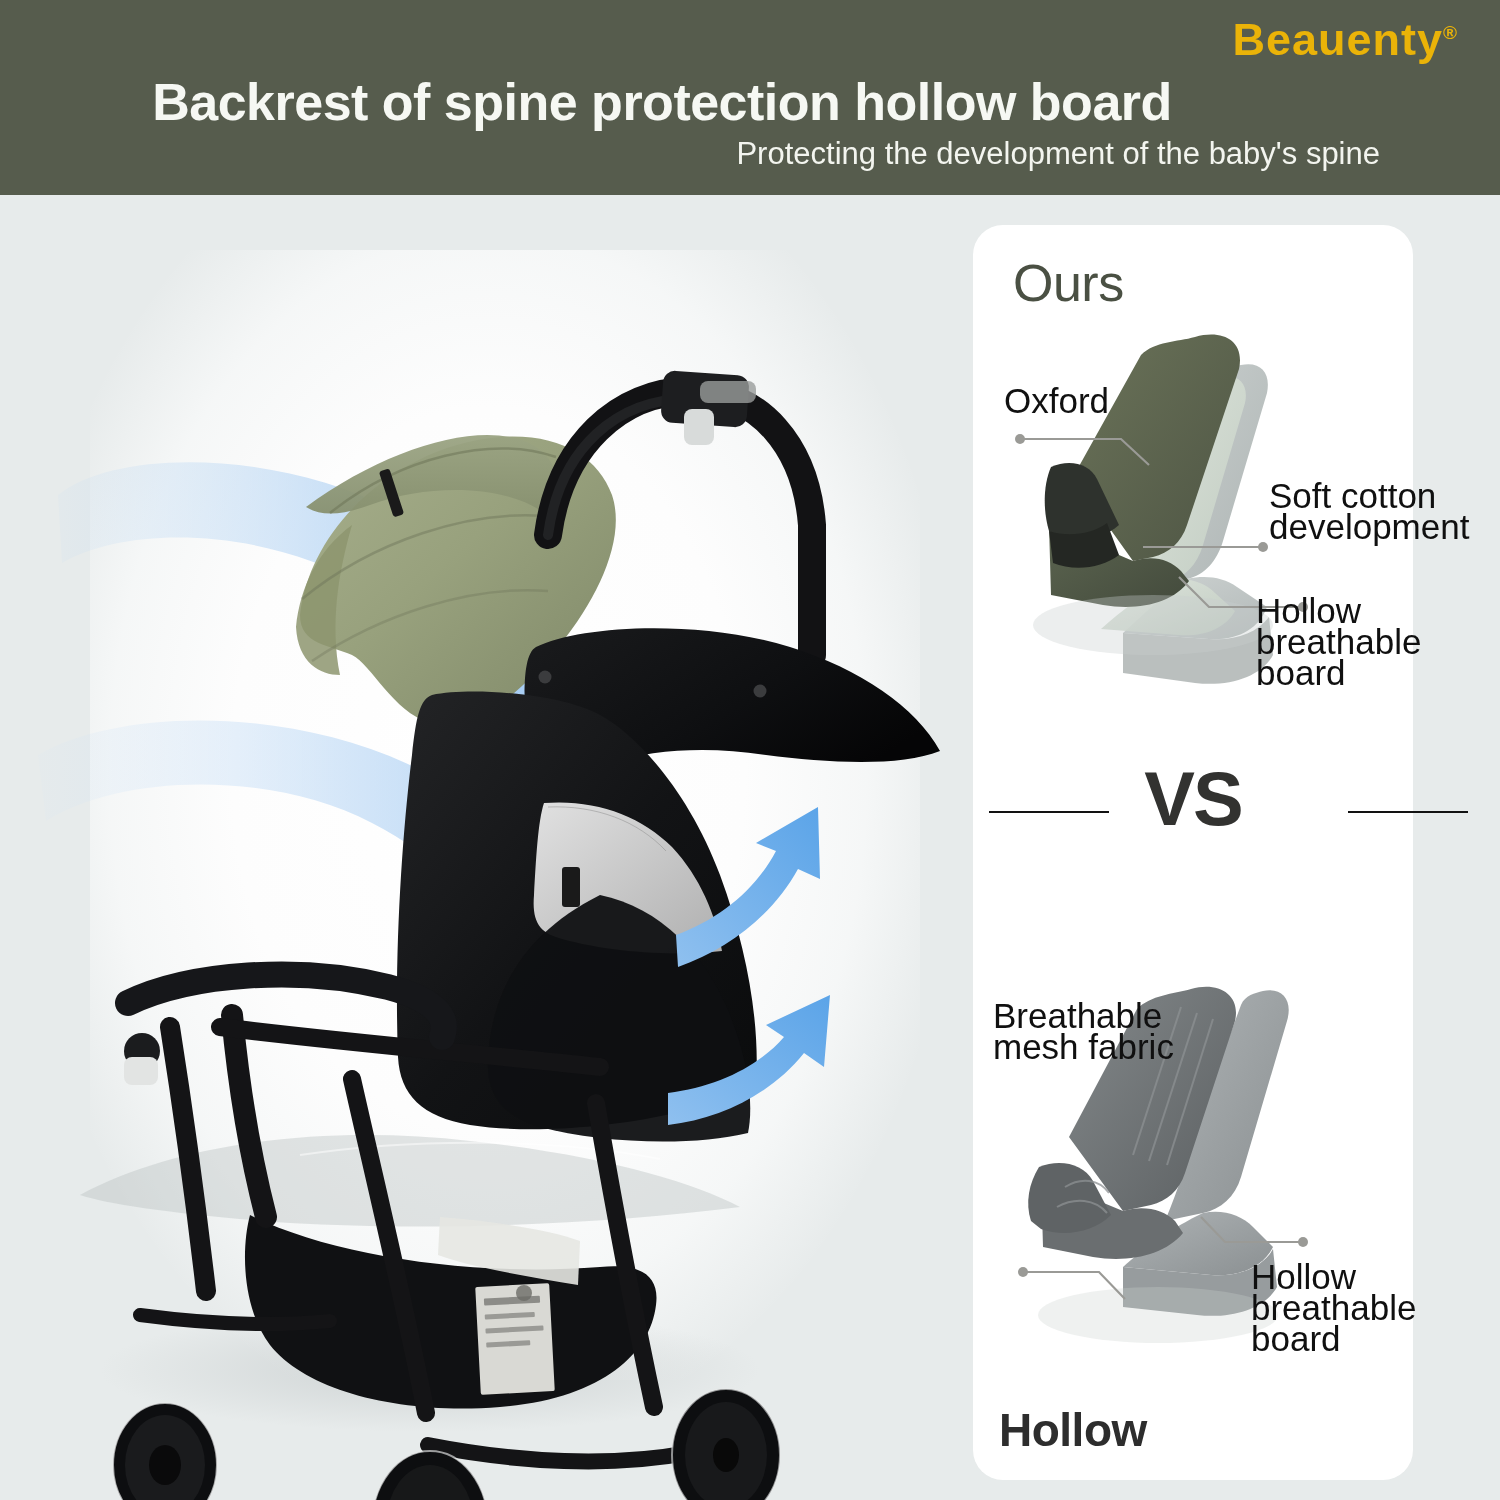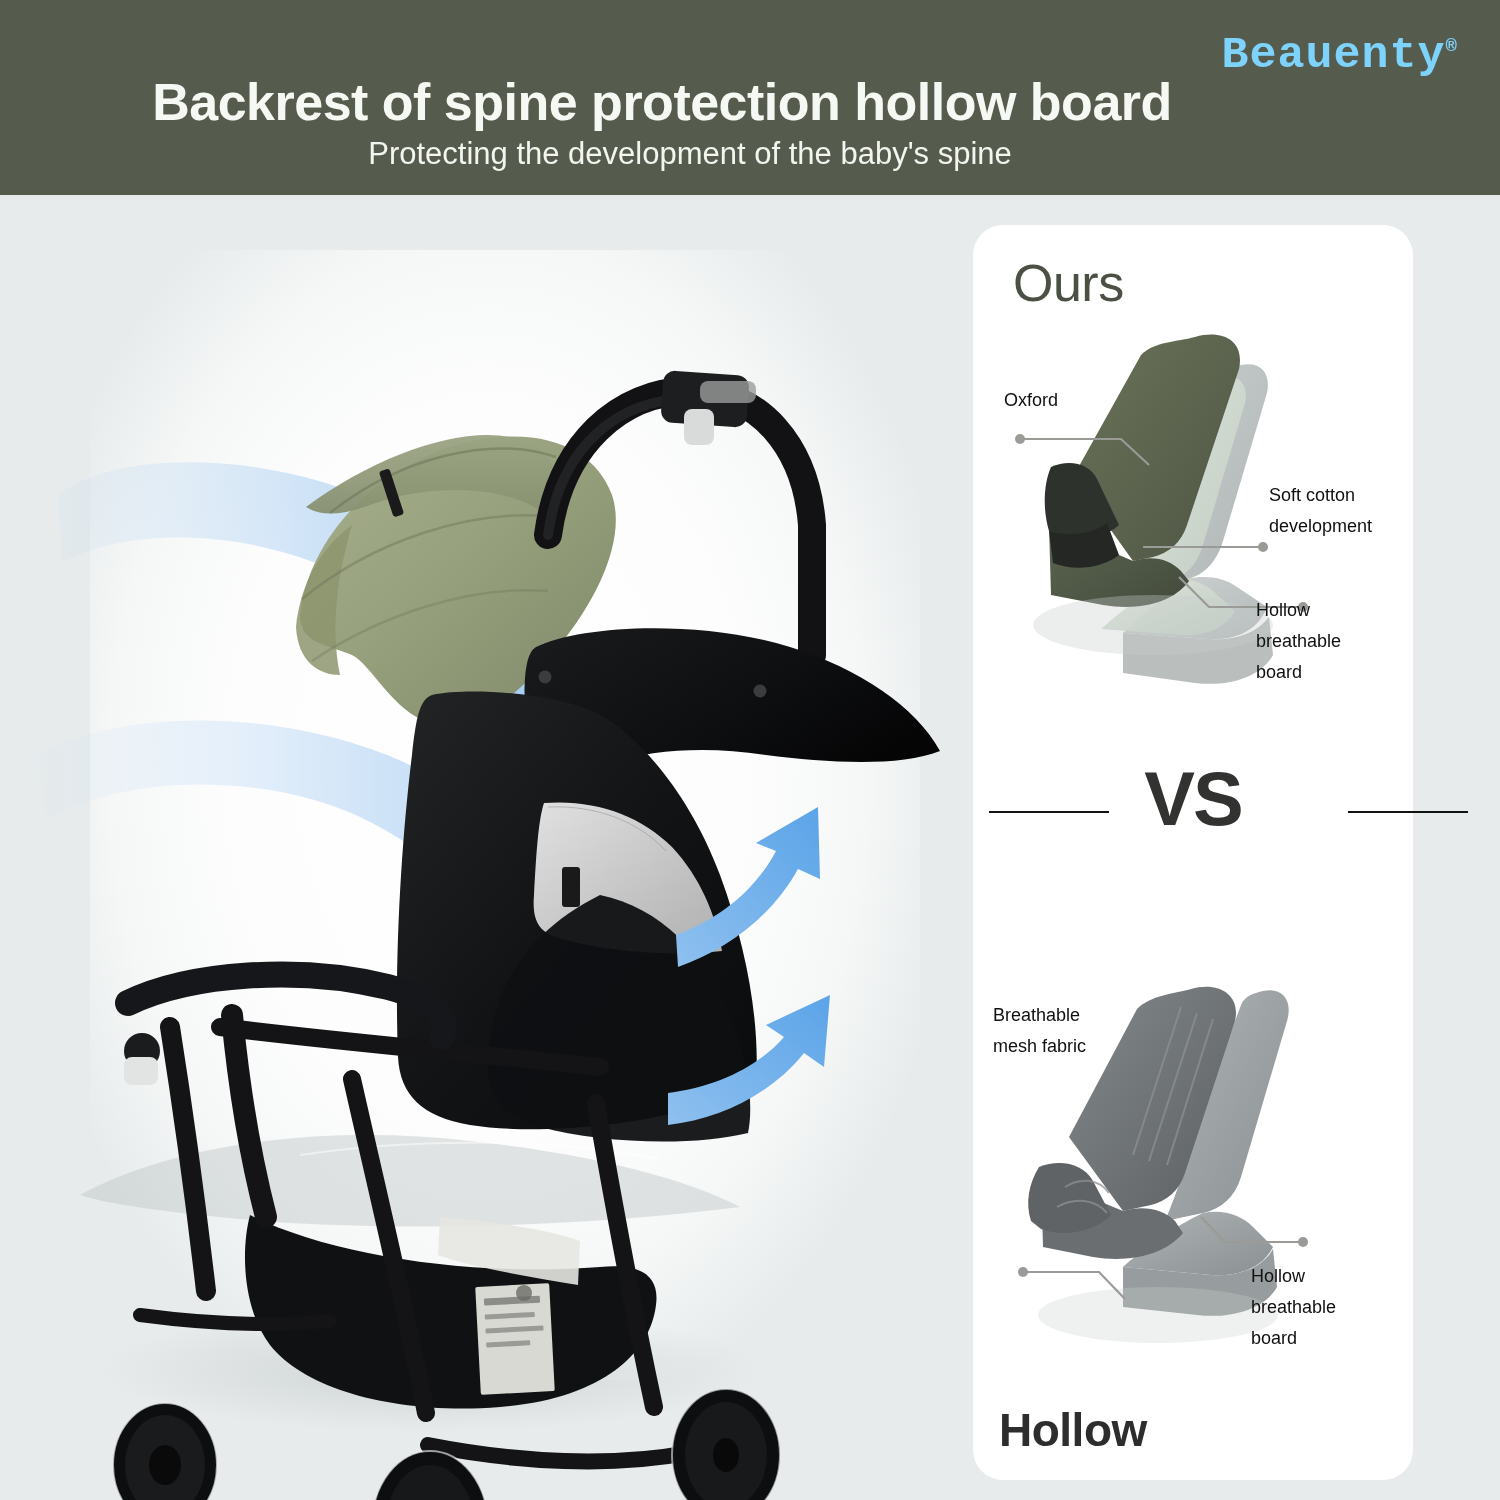--- a/index.html
+++ b/index.html
@@ -12,34 +12,34 @@
   }
   #stage{position:absolute;inset:0;width:1500px;height:1500px;}
 
   
   .header{
     position:absolute;left:0;top:0;width:1500px;height:195px;
     background:#565c4d;
   }
   .brand{
     position:absolute;right:42px;top:14px;
-    font-family:Liberation Mono, monospace;
-    font-size:45px;font-weight:700;color:#7dd3fc;
-    letter-spacing:1px;white-space:nowrap;margin-top:16px;
+    font-family:Liberation Sans, sans-serif;
+    font-size:45px;font-weight:700;color:#eab308;
+    letter-spacing:1px;white-space:nowrap;
   }
   .brand .reg{font-size:19px;vertical-align:super;}
   .header-title{
     position:absolute;left:0;top:72px;width:1324px;
     text-align:center;
     font-size:52px;font-weight:700;color:#f6f8f3;
     letter-spacing:-0.5px;white-space:nowrap;
   }
   .header-sub{
     position:absolute;left:0;top:136px;width:1380px;
-    text-align:center;
+    text-align:right;
     font-size:31px;font-weight:400;color:#f3f5ef;
     white-space:nowrap;
   }
 
   
   .scene{position:absolute;left:0;top:195px;width:960px;height:1305px;overflow:hidden;}
   .scene-glow{
     position:absolute;left:90px;top:55px;width:830px;height:1130px;
     background:radial-gradient(ellipse at 48% 46%, #ffffff 0%, #fdfdfd 42%, rgba(250,251,251,0.75) 62%, rgba(231,235,235,0) 78%);
   }
@@ -55,21 +55,21 @@
     font-size:52px;font-weight:400;color:#4a5043;letter-spacing:-0.5px;
   }
   .panel-title-others{
     position:absolute;left:26px;top:1178px;
     font-size:46px;font-weight:700;color:#2d2d2d;letter-spacing:-0.5px;
   }
   .panel svg.art{position:absolute;left:0;top:0;}
 
   .lbl{
     position:absolute;
-    font-size:18px;line-height:31px;color:#101010;font-weight:400;
+    font-size:35px;line-height:31px;color:#101010;font-weight:400;
     white-space:pre-line;
   }
   .lbl-oxford{left:31px;top:160px;}
   .lbl-cotton{left:296px;top:255px;}
   .lbl-hollow1{left:283px;top:370px;}
   .lbl-mesh{left:20px;top:775px;}
   .lbl-hollow2{left:278px;top:1036px;}
 
   .vs-wrap{position:absolute;left:0;top:530px;width:515px;height:110px;}
   .vs-text{

